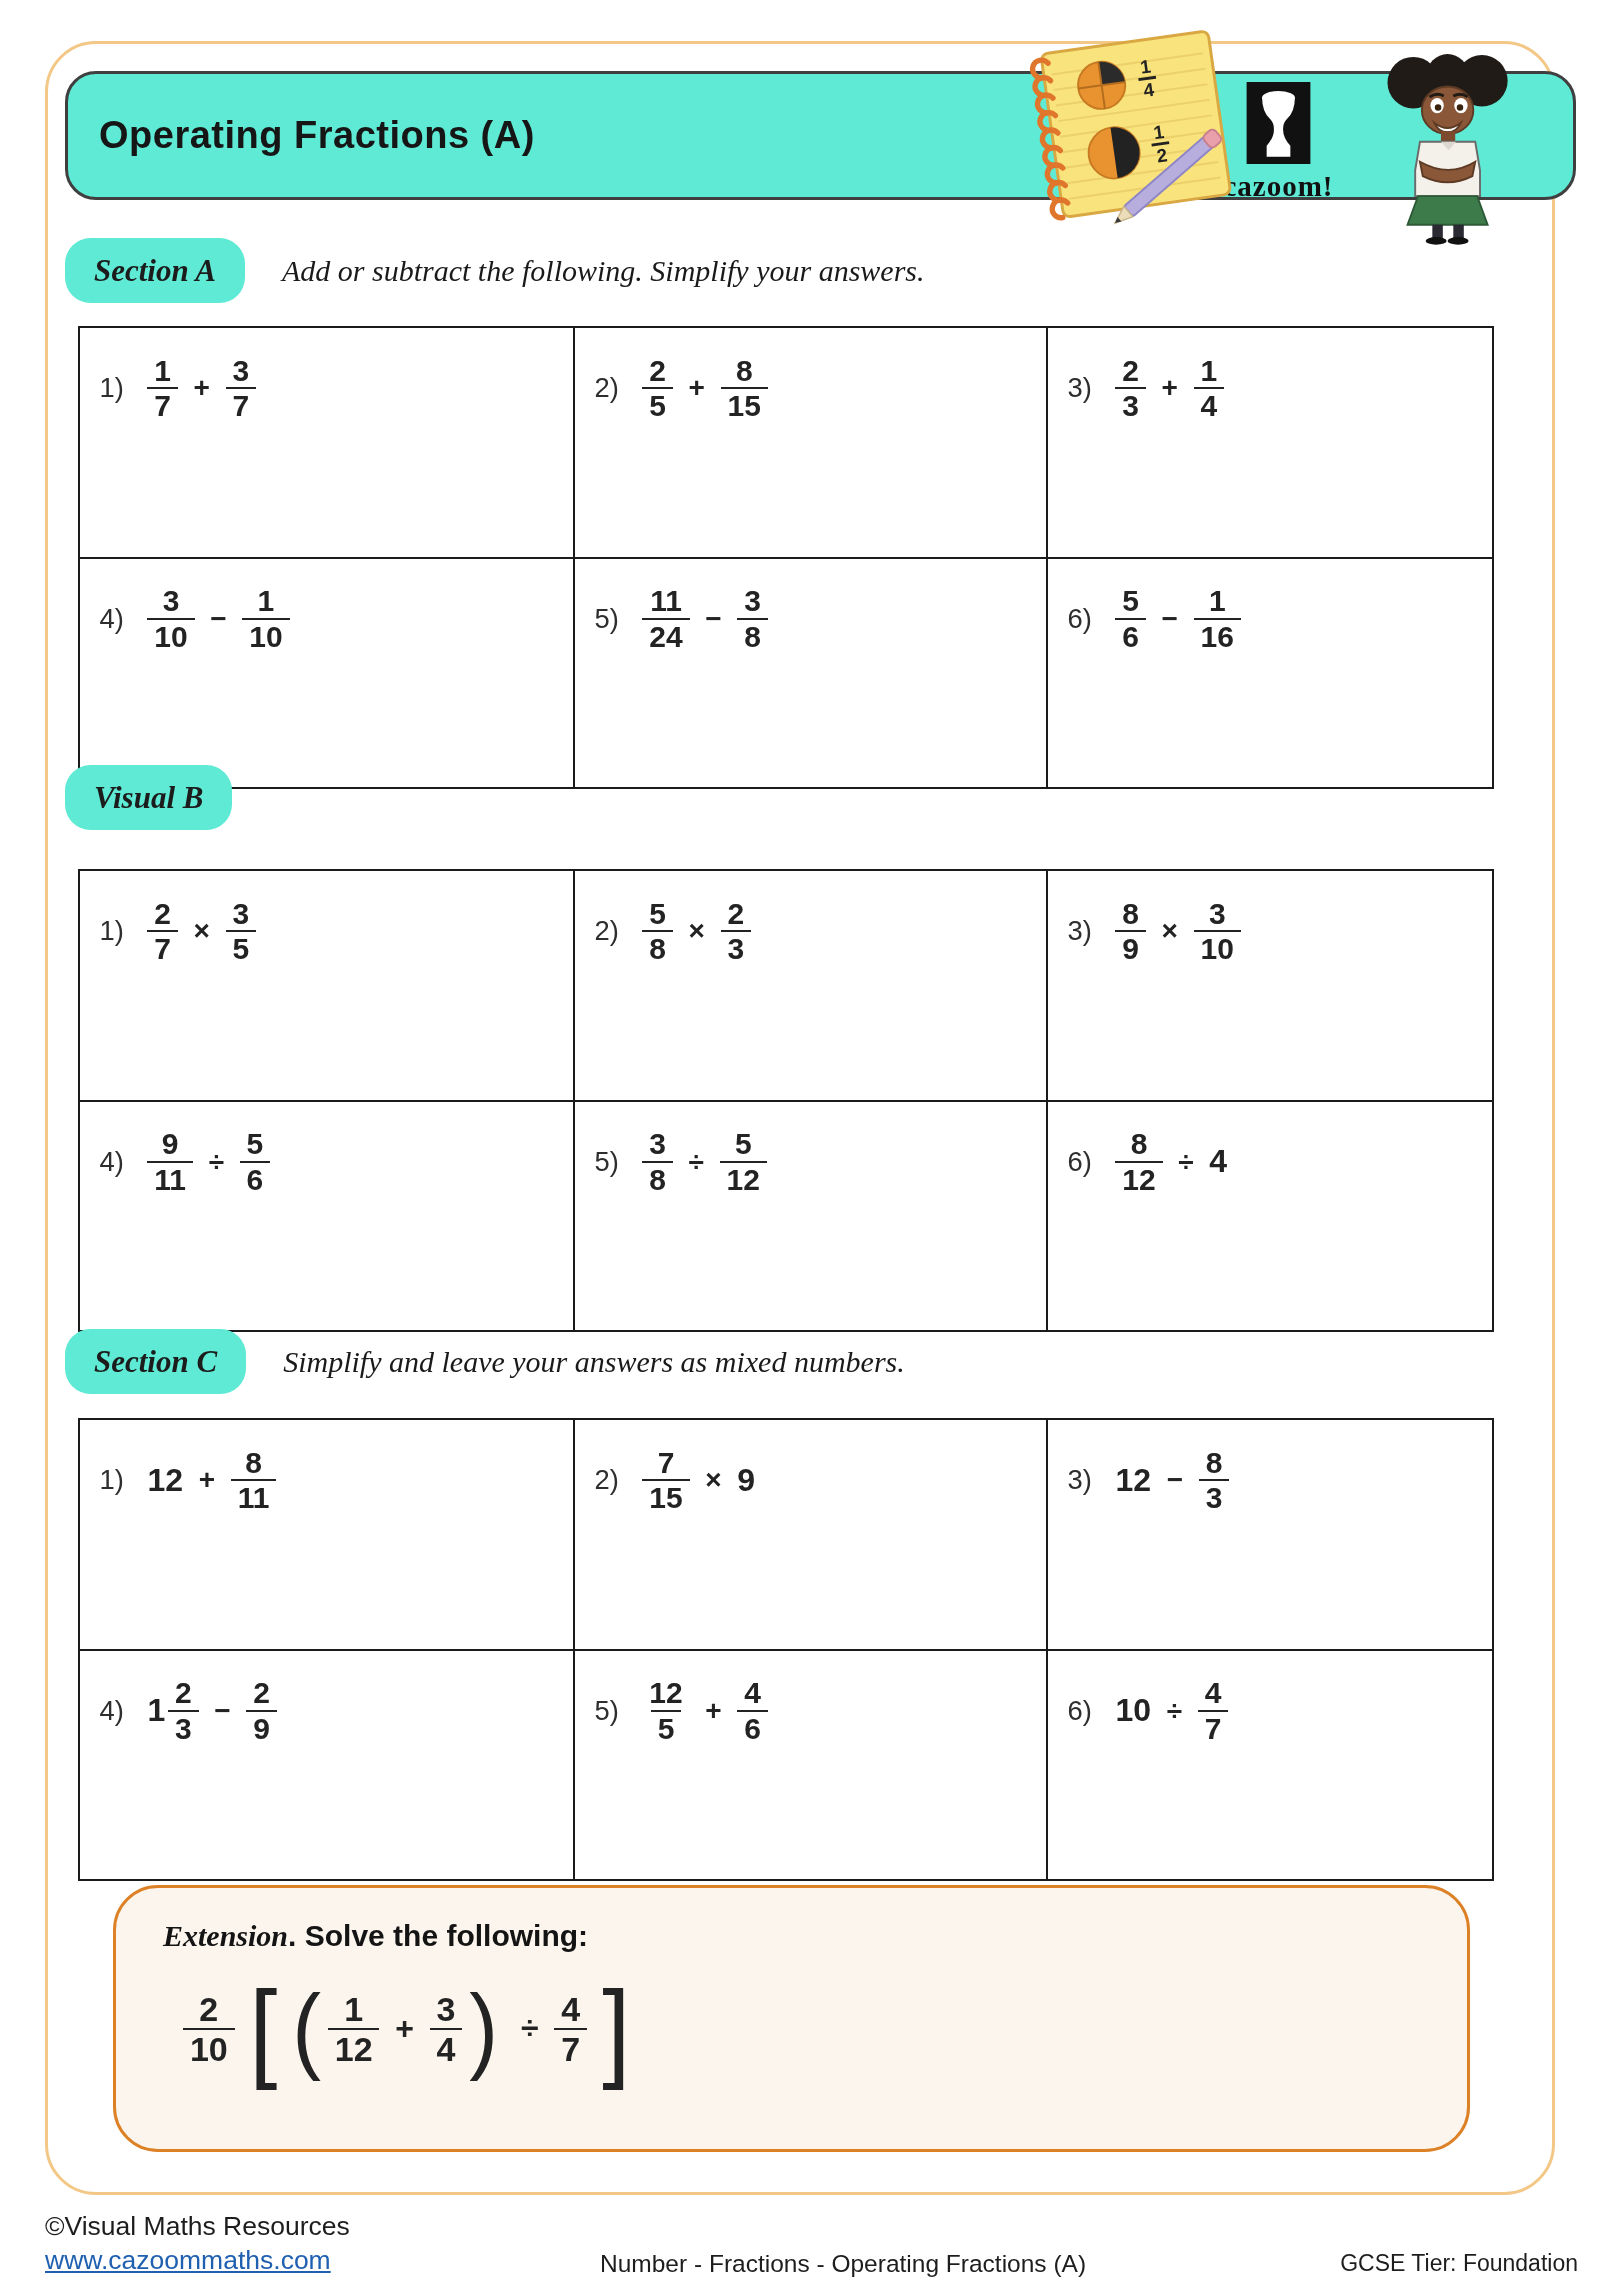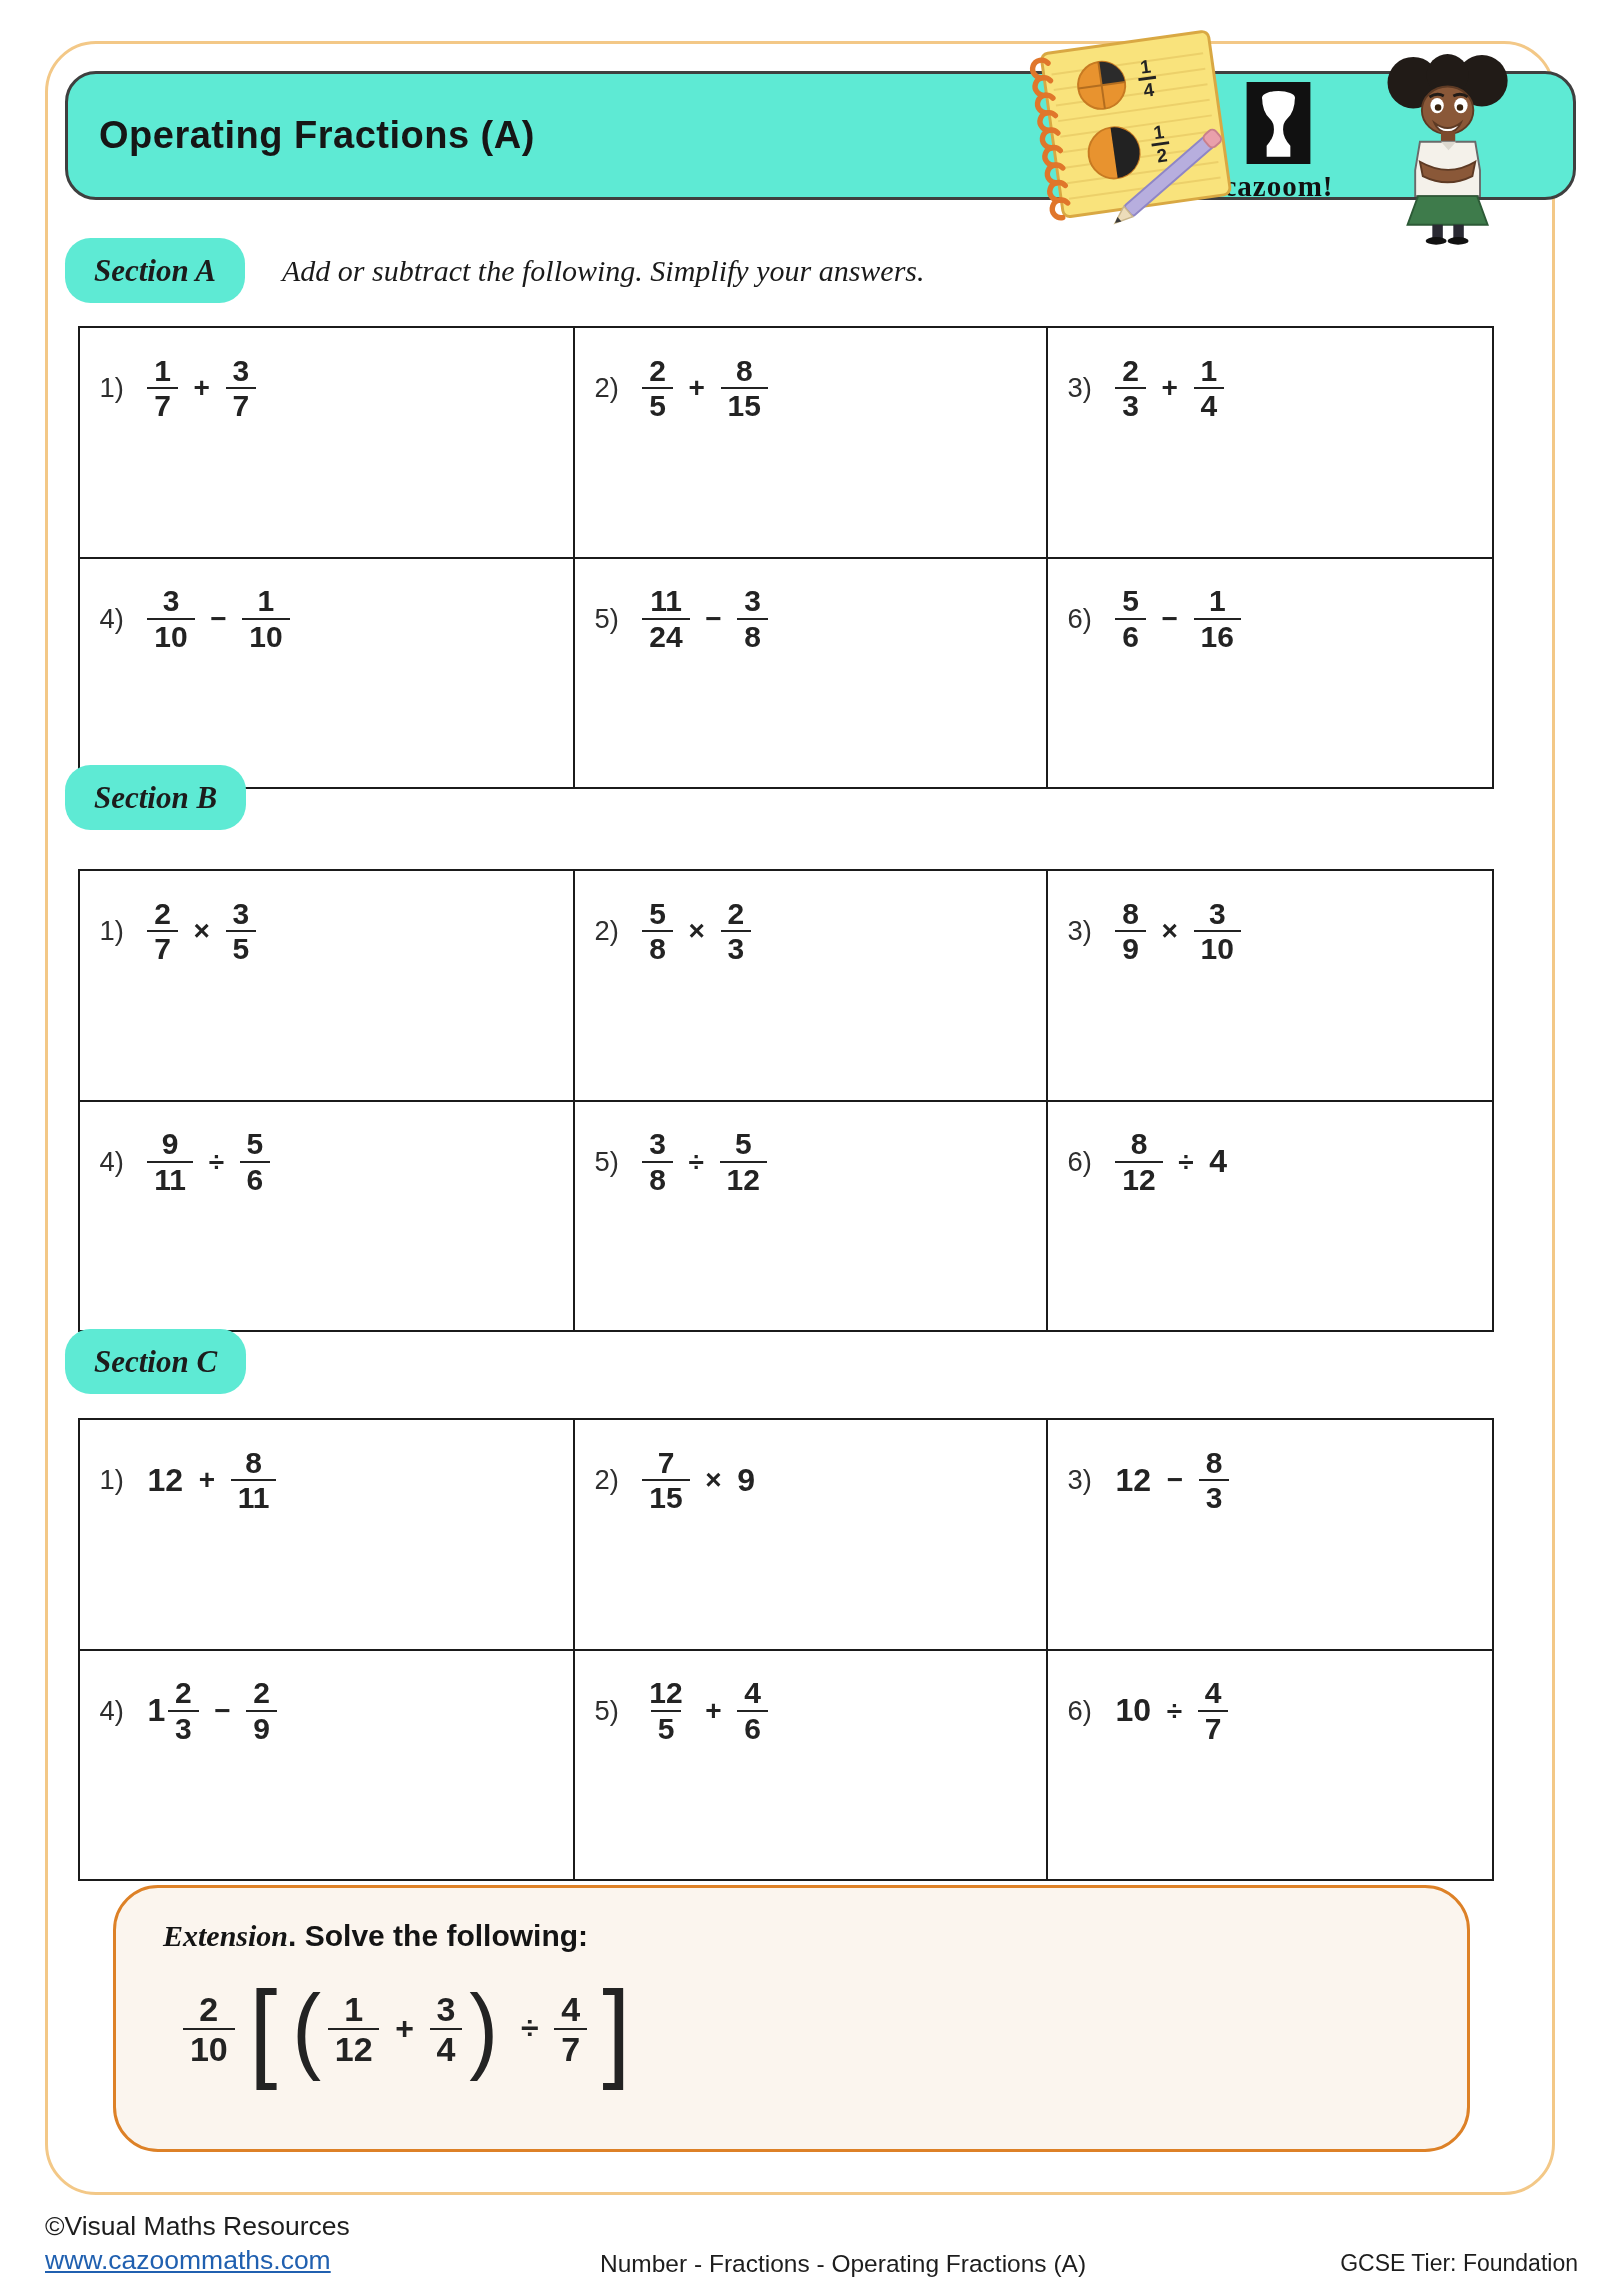--- a/index.html
+++ b/index.html
@@ -265,21 +265,21 @@
               <span class="fr-n">1</span>
               <span class="fr-d">16</span>
             </span>
           </div>
         </td>
       </tr>
     </tbody>
 </table>
 
 <div class="sec-head head-b">
-  <span class="sec-chip">Section B</span>
+  <span class="sec-chip">Visual B</span>
 </div>
 <table class="qtable tbl-b">
   <colgroup>
       <col class="c1">
       <col class="c2">
       <col class="c3">
     </colgroup>
   <tbody>
       <tr>
         <td>
@@ -364,20 +364,21 @@
             <span class="op">÷</span>
             <span class="whole">4</span>
           </div>
         </td>
       </tr>
     </tbody>
 </table>
 
 <div class="sec-head head-c">
   <span class="sec-chip">Section C</span>
+  <span class="sec-instr">Simplify and leave your answers as mixed numbers.</span>
 </div>
 <table class="qtable tbl-c">
   <colgroup>
       <col class="c1">
       <col class="c2">
       <col class="c3">
     </colgroup>
   <tbody>
       <tr>
         <td>

